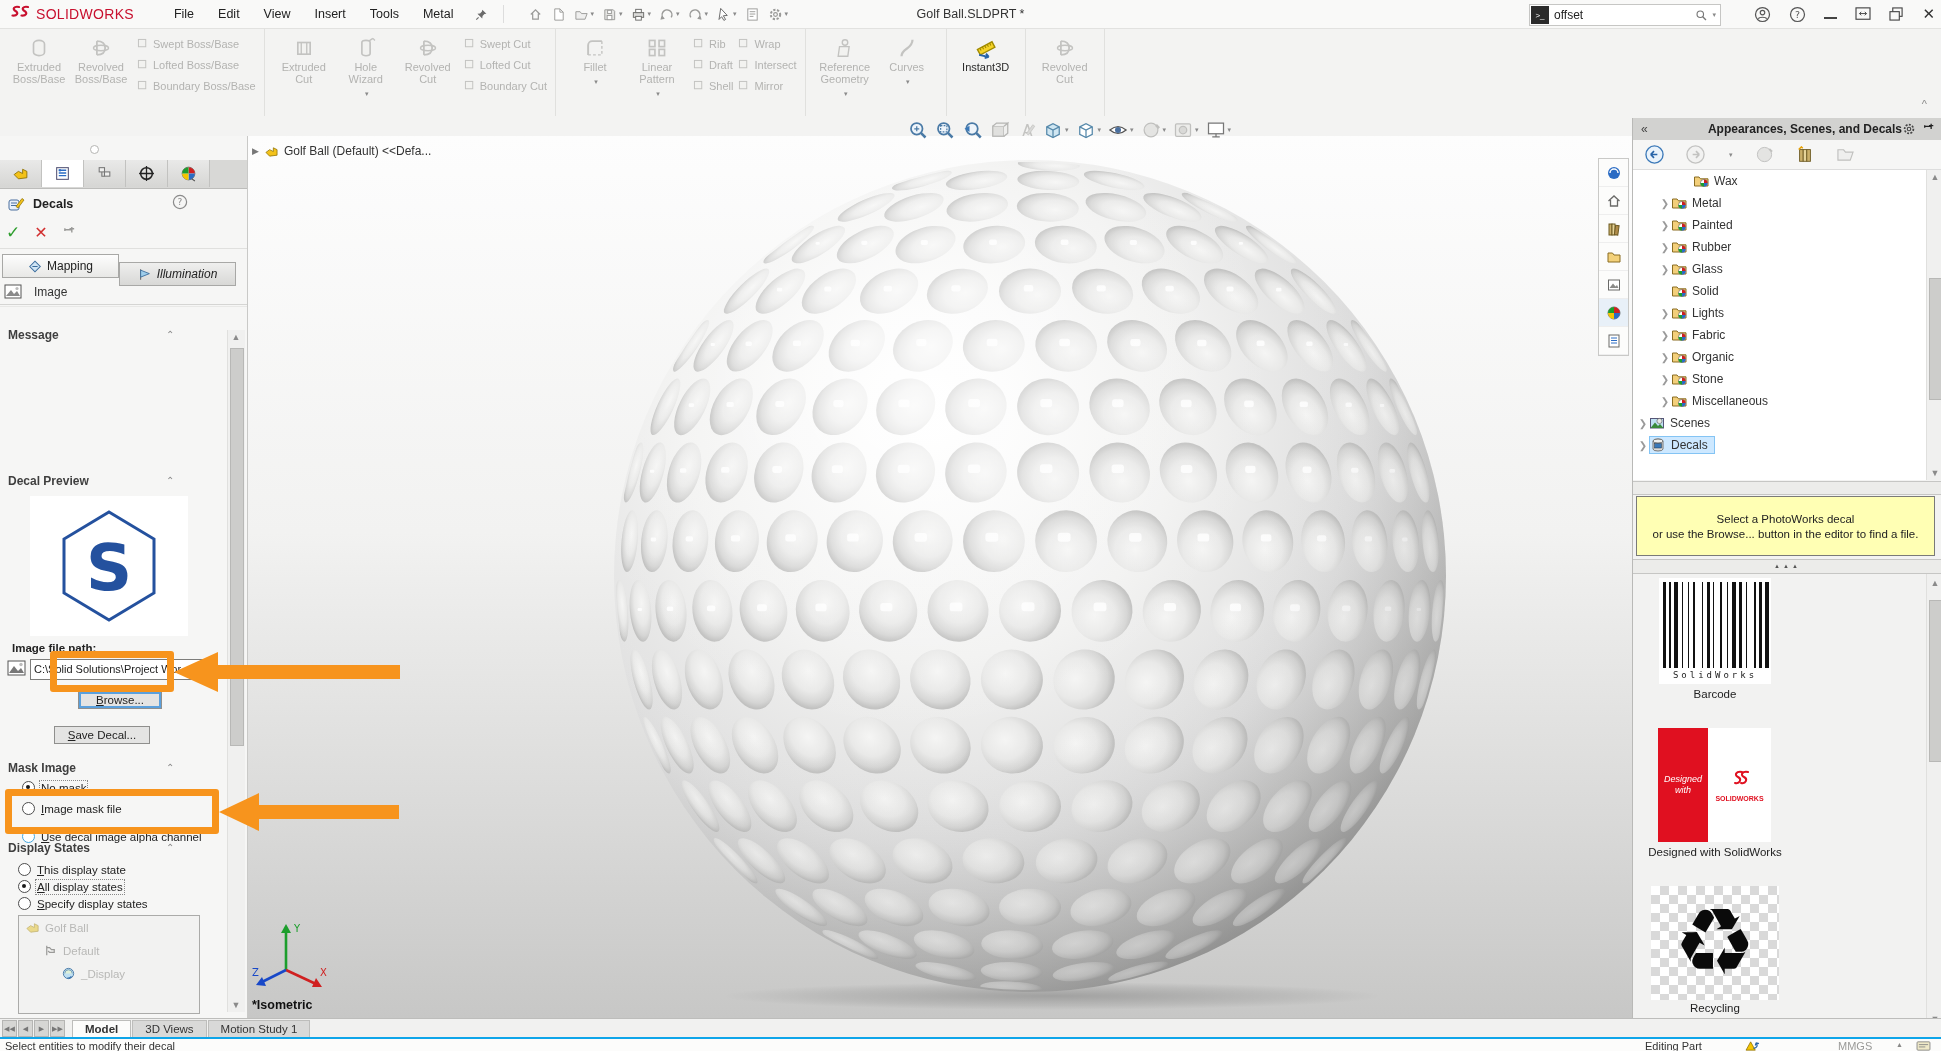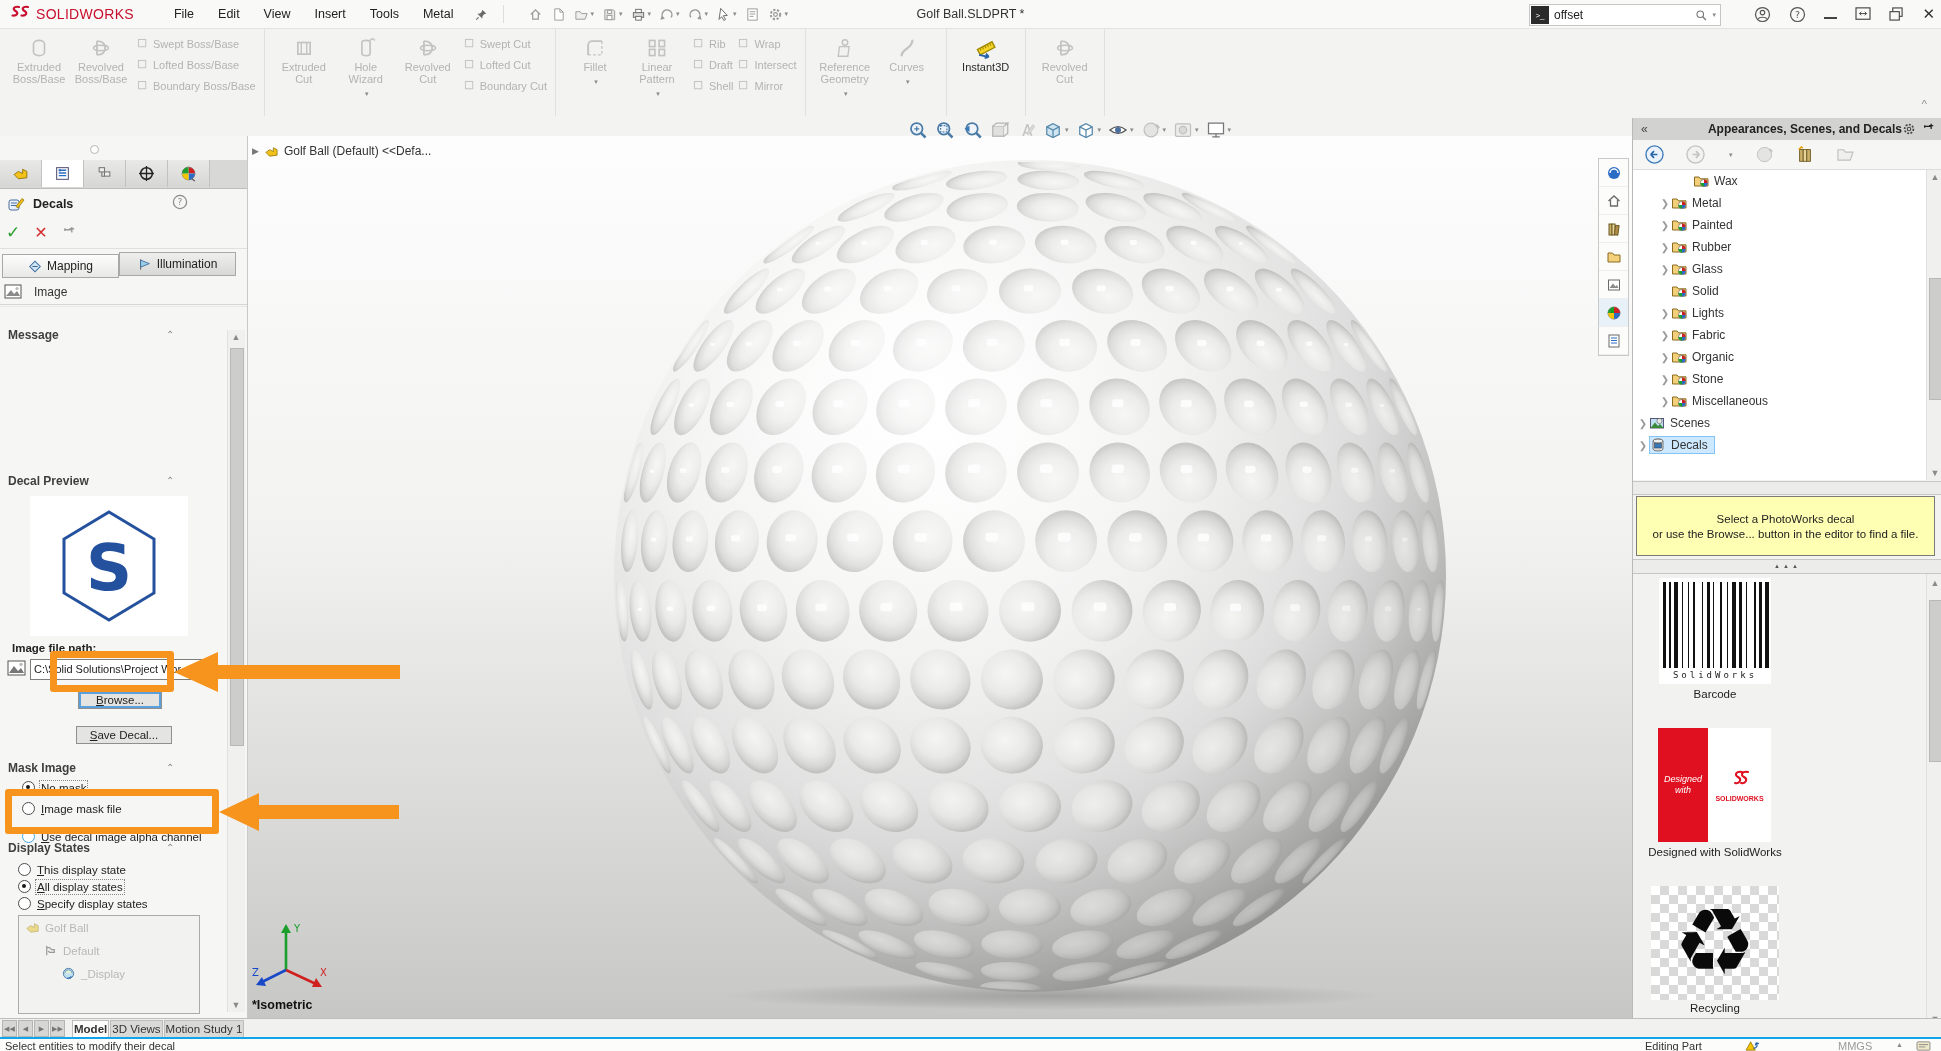--- a/index.html
+++ b/index.html
@@ -81,21 +81,21 @@
   .tlabel{margin-left:5px;white-space:nowrap;}
   .tsel{display:flex;align-items:center;background:#cde8ff;border:1px solid #84c4f4;padding-right:6px;}
   .split{position:absolute;left:0;width:309px;background:#ececea;border-top:1px solid #c6c6c4;border-bottom:1px solid #c6c6c4;}
   #tphint{position:absolute;left:3px;top:378px;width:299px;height:60px;background:#ffffb4;border:1px solid #7a7a78;text-align:center;font-size:11.5px;color:#222;display:flex;flex-direction:column;justify-content:center;gap:3px;box-sizing:border-box;}
   #thumbs{position:absolute;left:0;top:456px;width:293px;height:454px;background:#f2f2f1;}
   .thlabel{position:absolute;width:200px;text-align:center;font-size:11.5px;color:#222;}
   .checker{background-color:#fff;background-image:linear-gradient(45deg,#d9d9d9 25%,transparent 25%,transparent 75%,#d9d9d9 75%),linear-gradient(45deg,#d9d9d9 25%,transparent 25%,transparent 75%,#d9d9d9 75%);background-size:18px 18px;background-position:0 0,9px 9px;}
   
   #bottombar{position:absolute;left:0;top:1018px;width:1941px;height:19px;background:#f1f1f0;border-top:1px solid #bdbdbb;display:flex;align-items:flex-end;}
   .navbtn{width:13px;height:15px;background:#d6d6d4;border:1px solid #b5b5b3;margin-right:1px;font-size:7px;color:#777;display:flex;align-items:center;justify-content:center;}
-  .btab{height:17px;line-height:17px;padding:0 1px;font-size:11.5px;background:#d9d9d8;border:1px solid #bdbdbb;border-bottom:none;margin-right:1px;color:#333;}
+  .btab{height:17px;line-height:17px;padding:0 12px;font-size:11.5px;background:#d9d9d8;border:1px solid #bdbdbb;border-bottom:none;margin-right:1px;color:#333;}
   .btab.active{background:#fcfcfb;font-weight:bold;}
   #statusbar{position:absolute;left:0;top:1037px;width:1941px;height:14px;background:#fcfcfb;border-top:2px solid #0ea5e9;font-size:11px;color:#333;}
   
   .obox{position:absolute;border:7px solid #F7941D;border-radius:3px;z-index:50;}
   .oarrow{position:absolute;z-index:50;}
 </style>
 </head>
 <body>
 
 <div id="app">
@@ -977,21 +977,21 @@
     </div>
     <div class="abs" style="left:0;top:112px;width:247px;border-top:1px solid #e0e0de;"></div>
 
     <div class="subtab" style="left:2px;top:118px;width:115px;background:linear-gradient(#fdfdfd,#e8e8e6);">
       <svg width="14" height="13" viewBox="0 0 16 14">
           <path d="M2 7 L8 1 L14 7 L8 13 Z" fill="#cfe4f4" stroke="#3a6c9c" stroke-width="1.2"></path>
           <path d="M5 7 L11 7" stroke="#3a6c9c" stroke-width="1.2"></path>
         </svg>
       <span>Mapping</span>
     </div>
-    <div class="subtab" style="left:119px;top:116px;width:115px;background:linear-gradient(#efefee,#d8d8d6);">
+    <div class="subtab" style="left:119px;top:126px;width:115px;background:linear-gradient(#efefee,#d8d8d6);font-style:italic;">
       <svg width="14" height="13" viewBox="0 0 16 14">
           <path d="M3 1 L3 13" stroke="#666" stroke-width="1.2"></path>
           <path d="M3 2 L13 6 L3 10 Z" fill="#9ecdea" stroke="#3a6c9c" stroke-width="1"></path>
         </svg>
       <span>Illumination</span>
     </div>
 
     <div class="abs" style="left:4px;top:148px;display:flex;align-items:center;gap:12px;">
       <svg width="18" height="15" viewBox="0 0 18 15">
           <rect x="1" y="1" width="16" height="13" fill="#fff" stroke="#555"></rect>
@@ -1015,21 +1015,21 @@
       </svg>
     </div>
     <div class="abs" style="left:12px;top:506px;font-size:11.5px;font-weight:bold;color:#222;">Image file path:</div>
     <svg class="abs" style="left:7px;top:524px;" width="19" height="16" viewBox="0 0 19 16">
         <rect x="1" y="1" width="17" height="14" fill="#fff" stroke="#555"></rect>
         <path d="M2 13 L7 6 L11 11 L14 8 L17 13 Z" fill="#777"></path>
         <circle cx="14" cy="4.5" r="1.7" fill="#bbb"></circle>
       </svg>
     <div id="pathinput" style="top:523px;">C:\Solid Solutions\Project Wor</div>
     <div class="wbtn" style="left:78px;top:555px;width:82px;box-shadow:0 0 0 2px #5aa0dd inset;">Browse...</div>
-    <div class="wbtn" style="left:76px;top:590px;width:94px;">Save Decal...</div>
+    <div class="wbtn" style="left:54px;top:590px;width:94px;">Save Decal...</div>
 
     <div class="sech" style="left:8px;top:598px;margin-top:27px;">Mask Image</div>
     <span class="chev" style="left:166px;top:626px;">⌃</span>
     <div id="maskradios">
         <div class="radrow" style="left: 22px; top: 645px;">
           <span class="radio sel"></span>
           <span class="lbl" style="outline:1px dotted #888;outline-offset:1px;">No mask</span>
         </div>
         <div class="radrow" style="left: 22px; top: 666px;">
           <span class="radio"></span>

